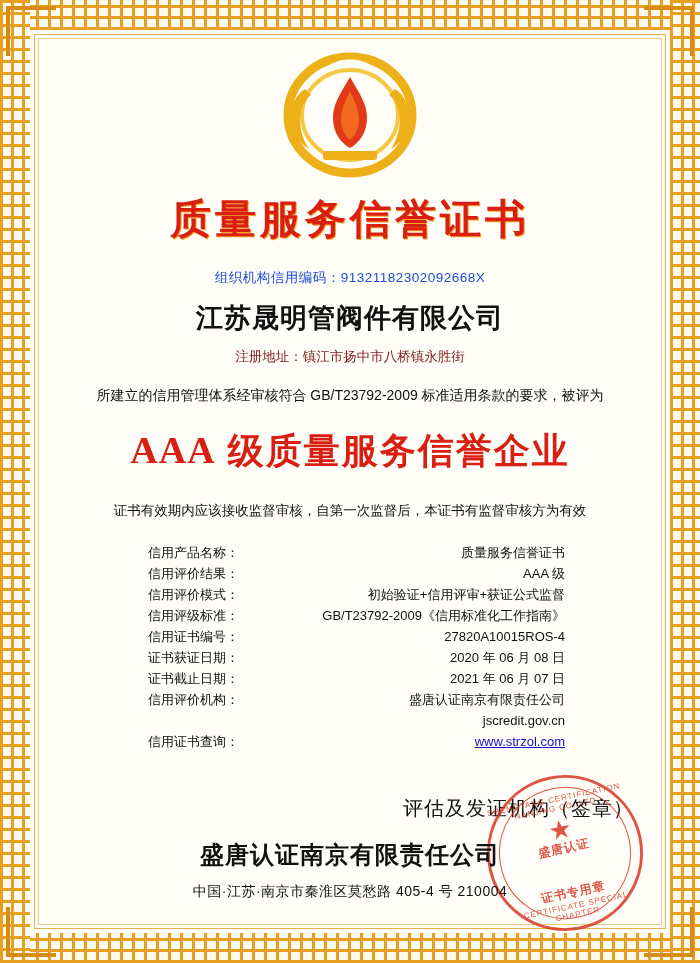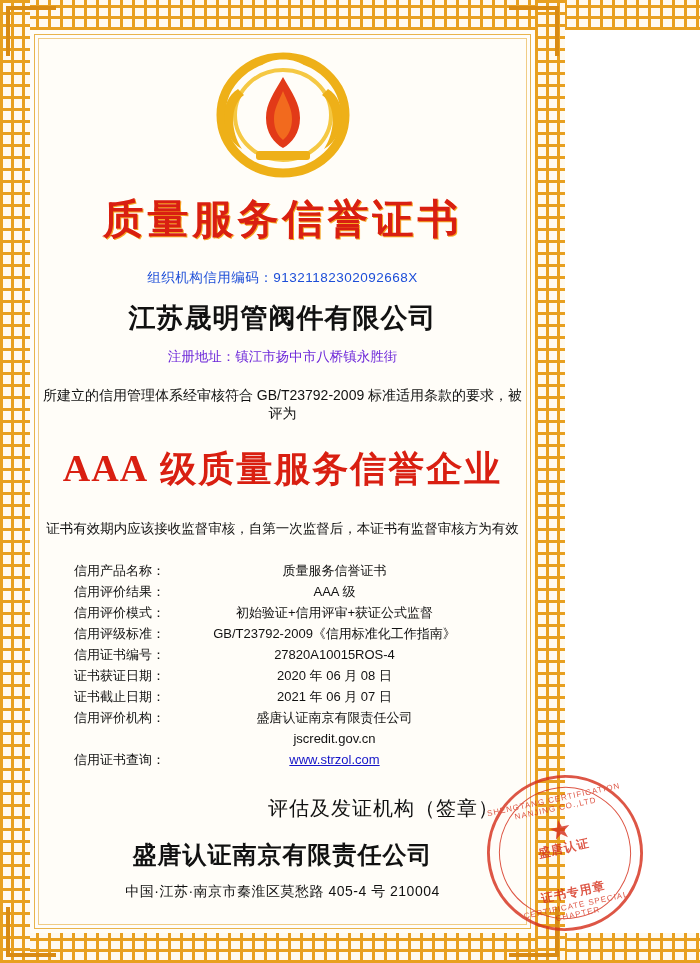--- a/index.html
+++ b/index.html
@@ -8,21 +8,21 @@
     background: #ffffff;
   }
   body {
     width: 700px;
     height: 963px;
     font-family: "Liberation Sans", sans-serif;
     overflow: hidden;
   }
   .certificate {
     position: relative;
-    width: 565px;
+    width: 700px;
     height: 963px;
     background: #fffdf8;
     box-sizing: border-box;
     padding-left: 8px;
   }
 
   
   .border-frame {
     position: absolute;
     inset: 0;
@@ -125,21 +125,21 @@
     margin-top: 13px;
     font-size: 27px;
     font-weight: bold;
     color: #111;
     letter-spacing: 1px;
   }
 
   .reg-address {
     margin-top: 12px;
     font-size: 13.5px;
-    color: #6d28d9;
+    color: #7f1d1d;
   }
 
   .statement {
     margin-top: 21px;
     font-size: 14px;
     color: #111;
   }
 
   .grade-line {
     margin-top: 22px;
@@ -157,21 +157,21 @@
 
   .validity-note {
     margin-top: 26px;
     font-size: 13.5px;
     color: #111;
   }
 
   .details {
     margin: 22px auto 0 auto;
     width: 430px;
-    text-align: center;
+    text-align: right;
     font-size: 13px;
     color: #111;
     line-height: 1.62;
   }
   .detail-row {
     display: flex;
     align-items: baseline;
   }
   .detail-label {
     width: 104px;

